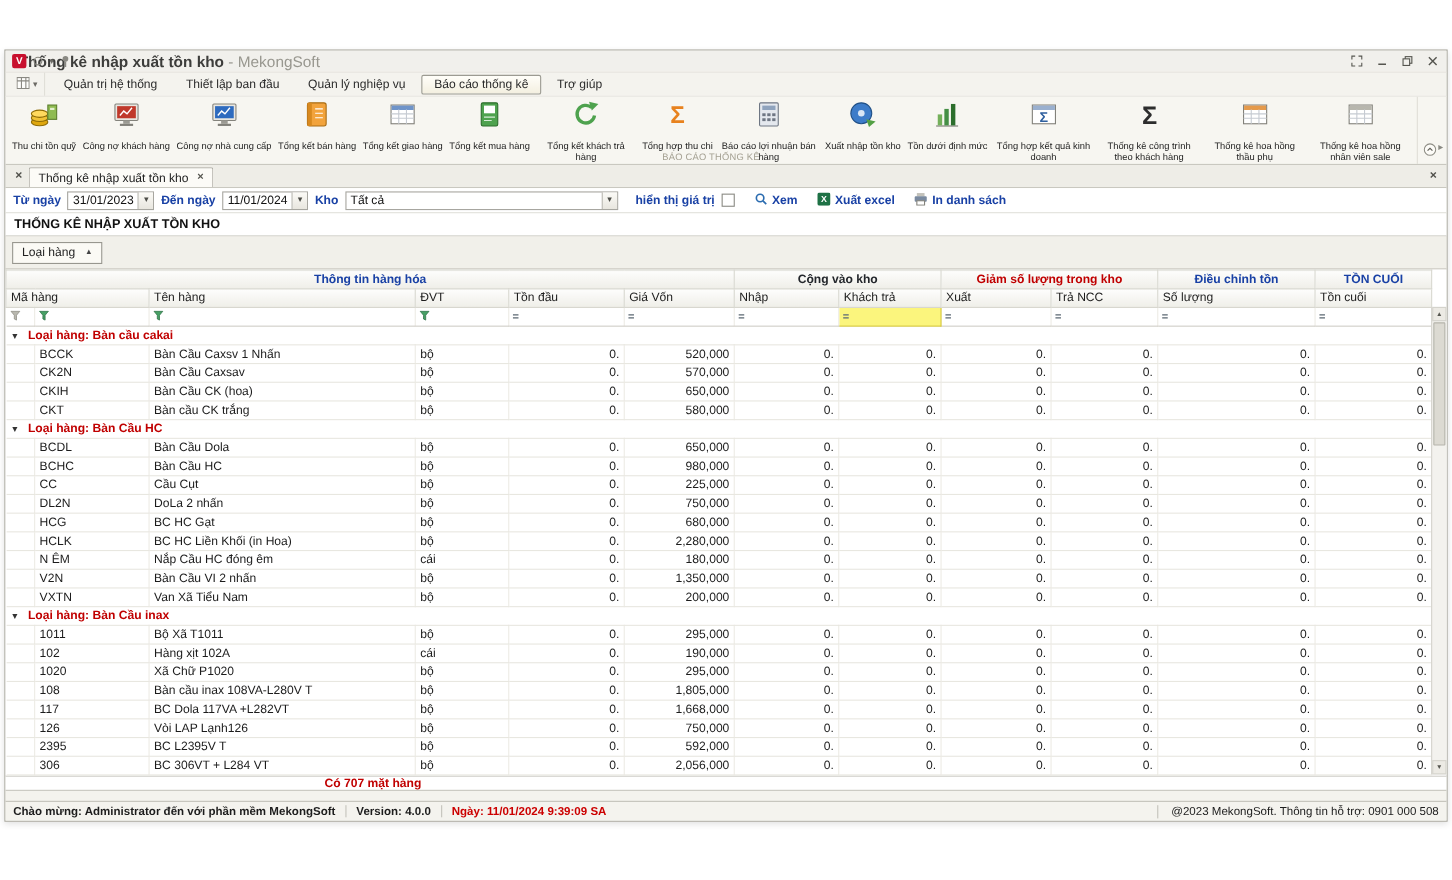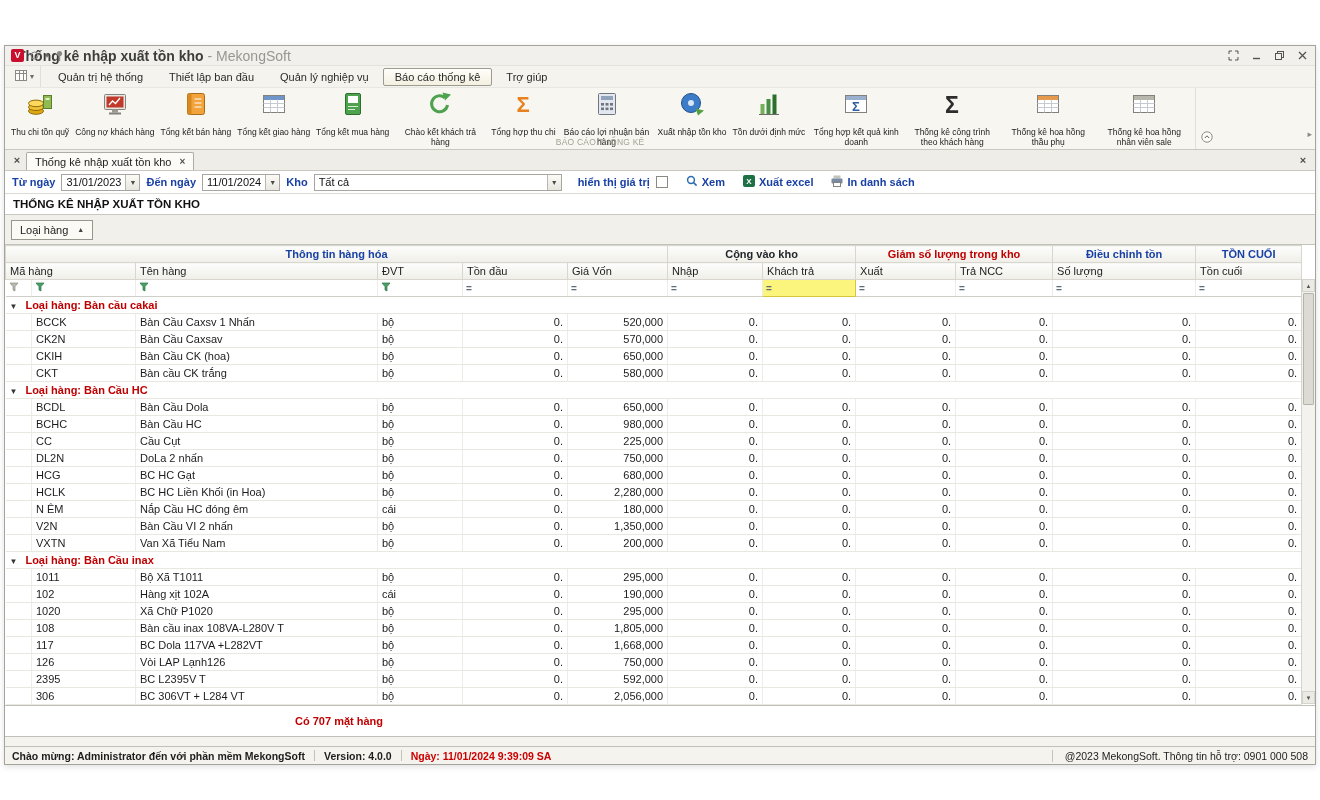--- a/index.html
+++ b/index.html
@@ -71,21 +71,21 @@
 .tri{font-size:8px;color:#333;margin-right:8px;}
 .glabel{color:#c00000;font-weight:bold;}
 td.num{text-align:right;}
 td.txt{text-align:left;}
 
 .vscroll{position:absolute;top:34px;right:0;width:14px;height:425px;background:#f3f2ee;border-left:1px solid #d4d3cc;display:flex;flex-direction:column;}
 .vs-btn{height:13px;display:flex;align-items:center;justify-content:center;font-size:6px;color:#55554f;background:#eceae4;border:1px solid #d4d3cc;}
 .vs-track{flex:1;position:relative;}
 .vs-thumb{position:absolute;top:1px;left:1px;right:1px;height:112px;background:#dcdad2;border:1px solid #b5b4ab;border-radius:1px;}
 
-.grid-footer{width:1310px;height:32px;border-top:1px solid #c2c1b9;border-bottom:1px solid #c2c1b9;background:#fff;display:flex;align-items:center;}
+.grid-footer{width:1310px;height:14px;border-top:1px solid #c2c1b9;border-bottom:1px solid #c2c1b9;background:#fff;display:flex;align-items:center;}
 .grid-footer .cnt{margin-left:290px;color:#c00000;font-weight:bold;}
 .win-gap{height:9px;background:#f4f3ee;}
 .statusbar{height:18px;background:#f4f3ee;border-top:1px solid #c2c1b9;display:flex;align-items:center;padding:0 7px;font-size:10.5px;}
 .sb-b{font-weight:bold;color:#1d1d1d;white-space:nowrap;}
 .sb-sep{width:1px;height:11px;background:#c4c3bb;margin:0 9px;}
 .sb-red{color:#cc0000;font-weight:bold;white-space:nowrap;}
 .sb-right{margin-left:auto;border-left:1px solid #c4c3bb;padding-left:12px;color:#1d1d1d;white-space:nowrap;}
 </style>
 </head>
 <body>
@@ -176,20 +176,32 @@
                 <path d="M7 14l3.5-4 3 2.5 4.5-5.5" stroke="#fff" fill="none" stroke-width="1.3"></path>
                 <rect x="10" y="18.5" width="6" height="3" fill="#9b9a93"></rect>
                 <rect x="7" y="21.5" width="12" height="2" fill="#82817a"></rect>
               </svg>
             </span>
             <span class="rlabel">Công nợ khách hàng</span>
           </div>
           <div class="ribbon-item">
             <span class="ricon">
               <svg width="26" height="26" viewBox="0 0 26 26" xmlns="http://www.w3.org/2000/svg">
+                <rect x="2.5" y="3.5" width="21" height="15" rx="1" fill="#e9e7e1" stroke="#84837c"></rect>
+                <rect x="4.5" y="5.5" width="17" height="11" fill="#2e6bbf"></rect>
+                <path d="M7 14l3.5-4 3 2.5 4.5-5.5" stroke="#fff" fill="none" stroke-width="1.3"></path>
+                <rect x="10" y="18.5" width="6" height="3" fill="#9b9a93"></rect>
+                <rect x="7" y="21.5" width="12" height="2" fill="#82817a"></rect>
+              </svg>
+            </span>
+            <span class="rlabel">Công nợ nhà cung cấp</span>
+          </div>
+          <div class="ribbon-item">
+            <span class="ricon">
+              <svg width="26" height="26" viewBox="0 0 26 26" xmlns="http://www.w3.org/2000/svg">
                 <rect x="4.5" y="2.5" width="17" height="21" rx="2" fill="#f2a33c" stroke="#a96d15"></rect>
                 <rect x="4.5" y="2.5" width="4" height="21" fill="#d8891f"></rect>
                 <path d="M11.5 8h7M11.5 12h7M11.5 16h7" stroke="#fff" fill="none"></path>
               </svg>
             </span>
             <span class="rlabel">Tổng kết bán hàng</span>
           </div>
           <div class="ribbon-item">
             <span class="ricon">
               <svg width="26" height="26" viewBox="0 0 26 26" xmlns="http://www.w3.org/2000/svg">
@@ -210,21 +222,21 @@
             </span>
             <span class="rlabel">Tổng kết mua hàng</span>
           </div>
           <div class="ribbon-item">
             <span class="ricon">
               <svg width="26" height="26" viewBox="0 0 26 26" xmlns="http://www.w3.org/2000/svg">
                 <path d="M20.5 14a8 8 0 1 1-2.6-7.2" fill="none" stroke="#4ea24e" stroke-width="3"></path>
                 <polygon points="15.5,1.5 24,3.5 18,9.5" fill="#4ea24e"></polygon>
               </svg>
             </span>
-            <span class="rlabel">Chào kết khách trả hàng</span>
+            <span class="rlabel">Tổng kết khách trả hàng</span>
           </div>
           <div class="ribbon-item">
             <span class="ricon">
               <svg width="26" height="26" viewBox="0 0 26 26" xmlns="http://www.w3.org/2000/svg">
                 <text x="13" y="21" text-anchor="middle" font-size="22" font-weight="bold" fill="#e8821e" font-family="sans-serif">Σ</text>
               </svg>
             </span>
             <span class="rlabel">Tổng hợp thu chi</span>
           </div>
           <div class="ribbon-item">

